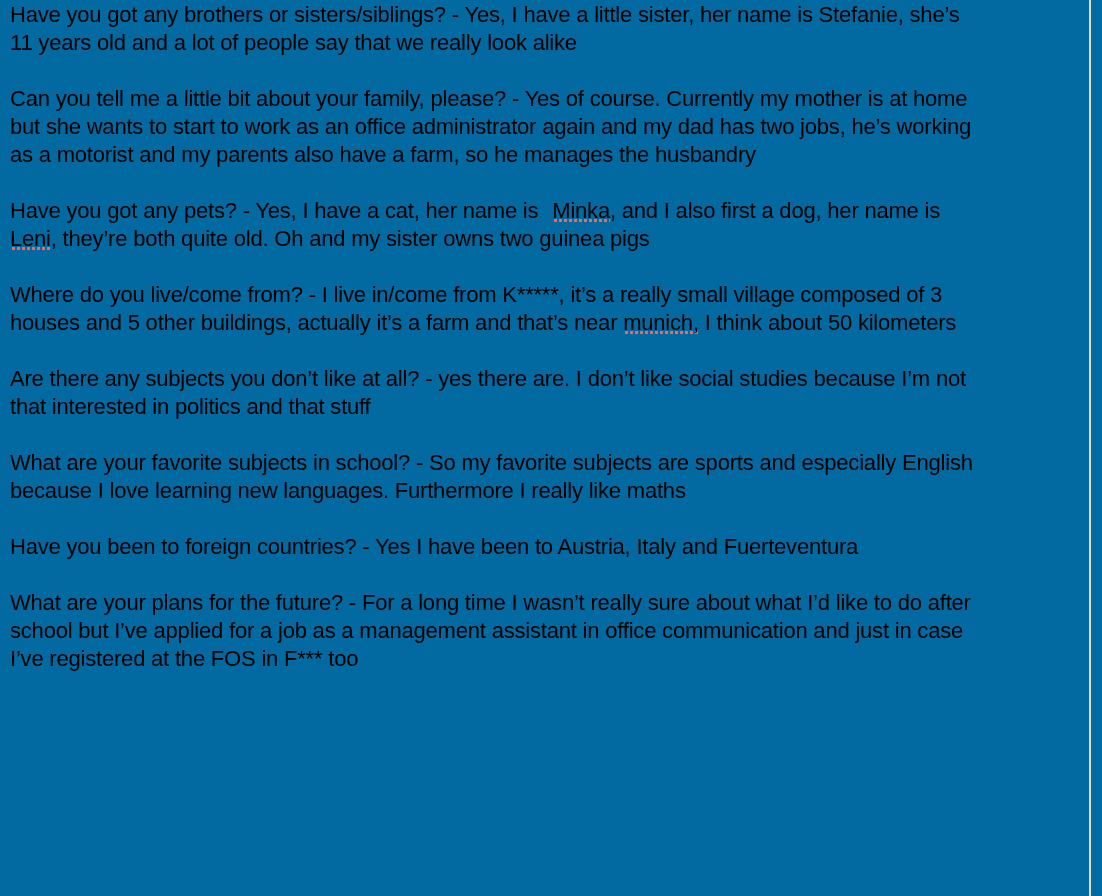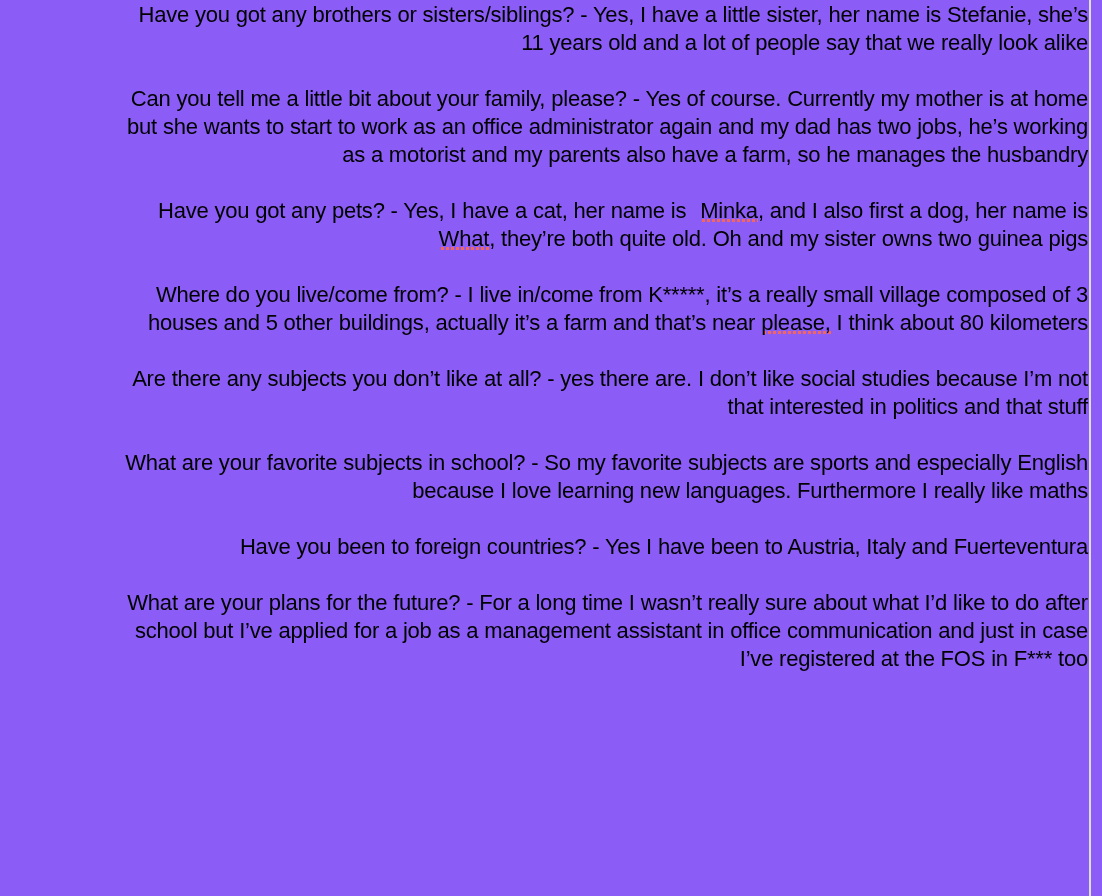--- a/index.html
+++ b/index.html
@@ -45,31 +45,31 @@
     top: 0;
     left: 1089px;
     width: 2px;
     height: 896px;
     background: #dedede;
   }
 </style>
 </head>
 <body>
 
-<div class="page" style="background: #8b5cf6; text-align: right;">
+<div class="page" style="background: #0369a1;">
   <div class="doc-body">
       <p><span>Have you got any brothers or sisters/siblings? - Yes, I have a little sister, her name is Stefanie, she’s
 11 years old and a lot of people say that we really look alike</span></p>
       <p><span>Can you tell me a little bit about your family, please? - Yes of course. Currently my mother is at home
 but she wants to start to work as an office administrator again and my dad has two jobs, he’s working
 as a motorist and my parents also have a farm, so he manages the husbandry</span></p>
       <p><span>Have you got any pets? - Yes, I have a cat, her name is </span><span class="misspelled" style="background-image: radial-gradient(circle, rgb(244, 101, 92) 1.6px, rgba(244, 101, 92, 0) 1.9px); margin-left: 8px;">Minka</span><span>, and I also first a dog, her name is
-</span><span class="misspelled" style="background-image: radial-gradient(circle, rgb(244, 101, 92) 1.6px, rgba(244, 101, 92, 0) 1.9px);">What</span><span>, they’re both quite old. Oh and my sister owns two guinea pigs</span></p>
+</span><span class="misspelled" style="background-image: radial-gradient(circle, rgb(244, 101, 92) 1.6px, rgba(244, 101, 92, 0) 1.9px);">Leni</span><span>, they’re both quite old. Oh and my sister owns two guinea pigs</span></p>
       <p><span>Where do you live/come from? - I live in/come from K*****, it’s a really small village composed of 3
-houses and 5 other buildings, actually it’s a farm and that’s near </span><span class="misspelled" style="background-image: radial-gradient(circle, rgb(244, 101, 92) 1.6px, rgba(244, 101, 92, 0) 1.9px);">please,</span><span> I think about 80 kilometers</span></p>
+houses and 5 other buildings, actually it’s a farm and that’s near </span><span class="misspelled" style="background-image: radial-gradient(circle, rgb(244, 101, 92) 1.6px, rgba(244, 101, 92, 0) 1.9px);">munich,</span><span> I think about 50 kilometers</span></p>
       <p><span>Are there any subjects you don’t like at all? - yes there are. I don’t like social studies because I’m not
 that interested in politics and that stuff</span></p>
       <p><span>What are your favorite subjects in school? - So my favorite subjects are sports and especially English
 because I love learning new languages. Furthermore I really like maths</span></p>
       <p><span>Have you been to foreign countries? - Yes I have been to Austria, Italy and Fuerteventura</span></p>
       <p><span>What are your plans for the future? - For a long time I wasn’t really sure about what I’d like to do after
 school but I’ve applied for a job as a management assistant in office communication and just in case
 I’ve registered at the FOS in F*** too</span></p>
     </div>
   <div class="right-edge-line" style="background: rgb(222, 222, 222);"></div>

